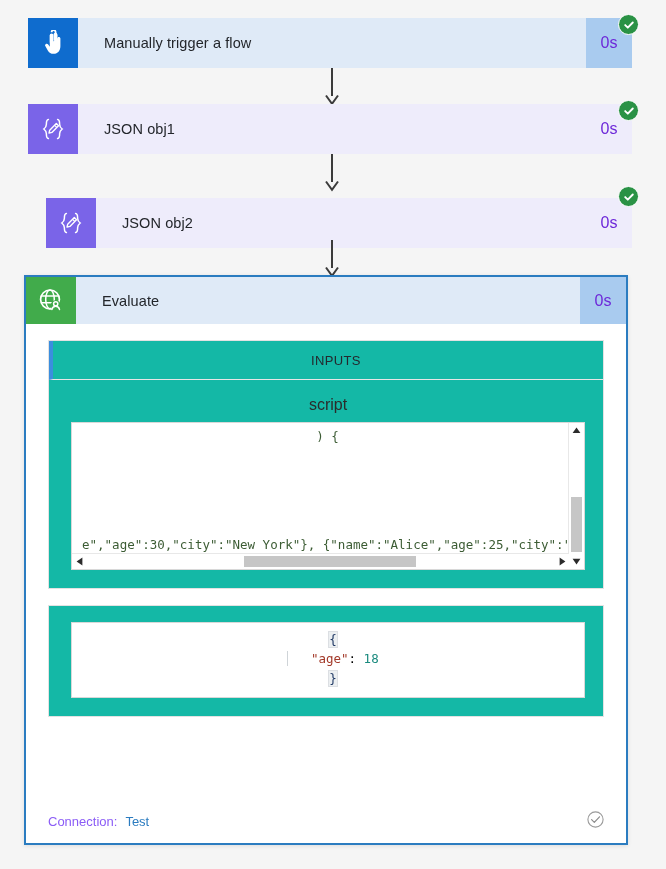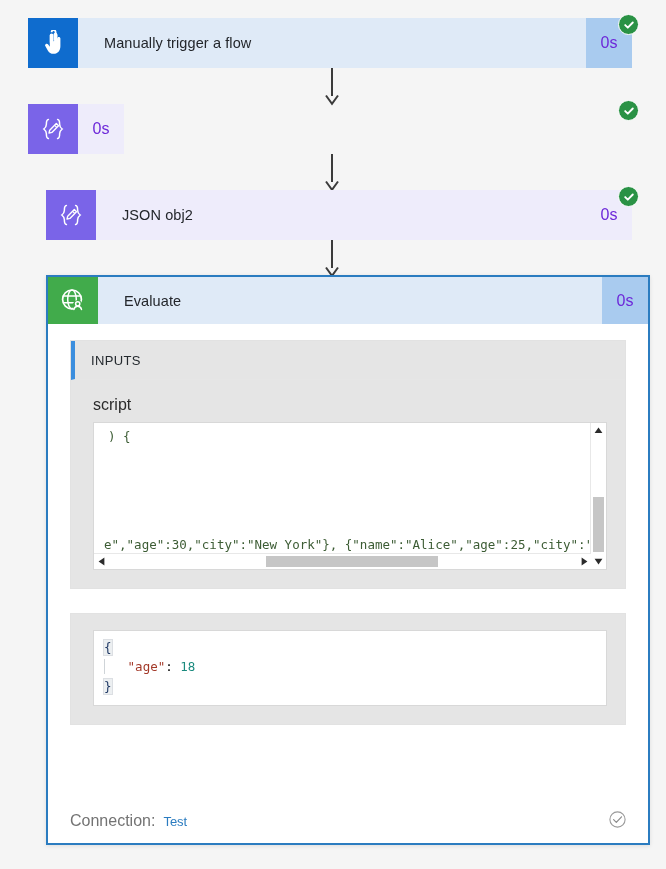--- a/index.html
+++ b/index.html
@@ -7,20 +7,21 @@
     padding: 0;
     background: #f5f5f5;
     font-family: "Liberation Sans", sans-serif;
   }
   #page {
     position: relative;
     width: 666px;
     height: 869px;
     background: #f5f5f5;
     overflow: hidden;
+    text-align: center;
   }
 
   
   .card {
     position: absolute;
     left: 28px;
     width: 604px;
     height: 50px;
     display: flex;
     align-items: stretch;
@@ -93,21 +94,21 @@
   .connector .head {
     position: absolute;
     left: 0;
     width: 14px;
     height: 12px;
   }
 
   
   #evaluate-card {
     position: absolute;
-    left: 46px;
+    left: 24px;
     top: 275px;
     width: 604px;
     height: 570px;
     background: #ffffff;
     border: 2px solid #2b7cc0;
     box-sizing: border-box;
     box-shadow: 0 1px 4px rgba(0,0,0,.10);
   }
   .eval-header {
     display: flex;
@@ -118,23 +119,23 @@
   .eval-header .card-title { background: #dfeaf7; }
   .eval-header .card-dur { background: #a9cbef; }
 
   .eval-body {
     padding: 16px 22px 0 22px;
   }
 
   
   .panel {
     border: 1px solid #e2e2e2;
-    background: #e5e5e5;
-    box-sizing: border-box;
-    margin-bottom: 24px;
+    background: #14b8a6;
+    box-sizing: border-box;
+    margin-bottom: 16px;
   }
   .panel-head {
     border-left: 4px solid #3b8ede;
     border-bottom: 1px solid #e6e6e6;
     padding: 12px 0 11px 16px;
     font-size: 13px;
     color: #24292e;
     letter-spacing: .35px;
   }
   .panel-body {
@@ -248,21 +249,21 @@
   
   .conn-row {
     position: absolute;
     left: 0; right: 0; bottom: 0;
     height: 44px;
     display: flex;
     align-items: center;
     padding: 0 22px;
     box-sizing: border-box;
   }
-  .conn-label { font-size: 16px; color: #737373; }
+  .conn-label { font-size: 13px; color: #8b5cf6; }
   .conn-value {
     font-size: 13px;
     color: #2b7cc0;
     margin-left: 8px;
     cursor: pointer;
   }
   .conn-spacer { flex: 1; }
 </style>
 </head>
 <body>
@@ -297,36 +298,37 @@
 
   <div class="card card-json" style="top:104px;">
     <div class="card-icon">
       <svg width="28" height="24" viewBox="0 0 28 24" aria-hidden="true">
         <path d="M9.4 2.4C7.2 2.8 7.4 5.4 7.4 7.2c0 2.2-1 3.6-2.6 4.8 1.6 1.2 2.6 2.6 2.6 4.8 0 1.8-.2 4.4 2 4.8" fill="none" stroke="#ffffff" stroke-width="1.5" stroke-linecap="round"></path>
         <path d="M18.6 2.4c2.2.4 2 3 2 4.8 0 2.2 1 3.6 2.6 4.8-1.6 1.2-2.6 2.6-2.6 4.8 0 1.8.2 4.4-2 4.8" fill="none" stroke="#ffffff" stroke-width="1.5" stroke-linecap="round"></path>
         <path d="M17.3 6.6l-6.6 6.6-.7 2.9 2.9-.7 6.6-6.6z" fill="none" stroke="#ffffff" stroke-width="1.4" stroke-linejoin="round"></path>
         <path d="M15.6 8.3l2.2 2.2" fill="none" stroke="#ffffff" stroke-width="1.1"></path>
       </svg>
     </div>
+    <div class="card-title">JSON obj1</div>
     <div class="card-dur">0s</div>
   </div>
   <div class="badge" style="left:618px; top:100px;">
     <svg width="12" height="12" viewBox="0 0 12 12">
         <path d="M2.2 6.1l2.6 2.6 5-5.2" fill="none" stroke="#ffffff" stroke-width="1.9" stroke-linecap="round" stroke-linejoin="round"></path>
       </svg>
   </div>
 
   <div class="connector" style="top:154px; height:38px;">
     <div class="stem" style="height:28px;"></div>
     <svg class="head" style="top:26px;" viewBox="0 0 14 12">
         <path d="M1 1.5L7 9.8l6-8.3" fill="none" stroke="#3b3b3b" stroke-width="2"></path>
       </svg>
   </div>
 
-  <div class="card card-json" style="top:190px;padding-left:18px;">
+  <div class="card card-json" style="top:198px;padding-left:18px;">
     <div class="card-icon">
       <svg width="28" height="24" viewBox="0 0 28 24" aria-hidden="true">
         <path d="M9.4 2.4C7.2 2.8 7.4 5.4 7.4 7.2c0 2.2-1 3.6-2.6 4.8 1.6 1.2 2.6 2.6 2.6 4.8 0 1.8-.2 4.4 2 4.8" fill="none" stroke="#ffffff" stroke-width="1.5" stroke-linecap="round"></path>
         <path d="M18.6 2.4c2.2.4 2 3 2 4.8 0 2.2 1 3.6 2.6 4.8-1.6 1.2-2.6 2.6-2.6 4.8 0 1.8.2 4.4-2 4.8" fill="none" stroke="#ffffff" stroke-width="1.5" stroke-linecap="round"></path>
         <path d="M17.3 6.6l-6.6 6.6-.7 2.9 2.9-.7 6.6-6.6z" fill="none" stroke="#ffffff" stroke-width="1.4" stroke-linejoin="round"></path>
         <path d="M15.6 8.3l2.2 2.2" fill="none" stroke="#ffffff" stroke-width="1.1"></path>
       </svg>
     </div>
     <div class="card-title">JSON obj2</div>
     <div class="card-dur">0s</div>

